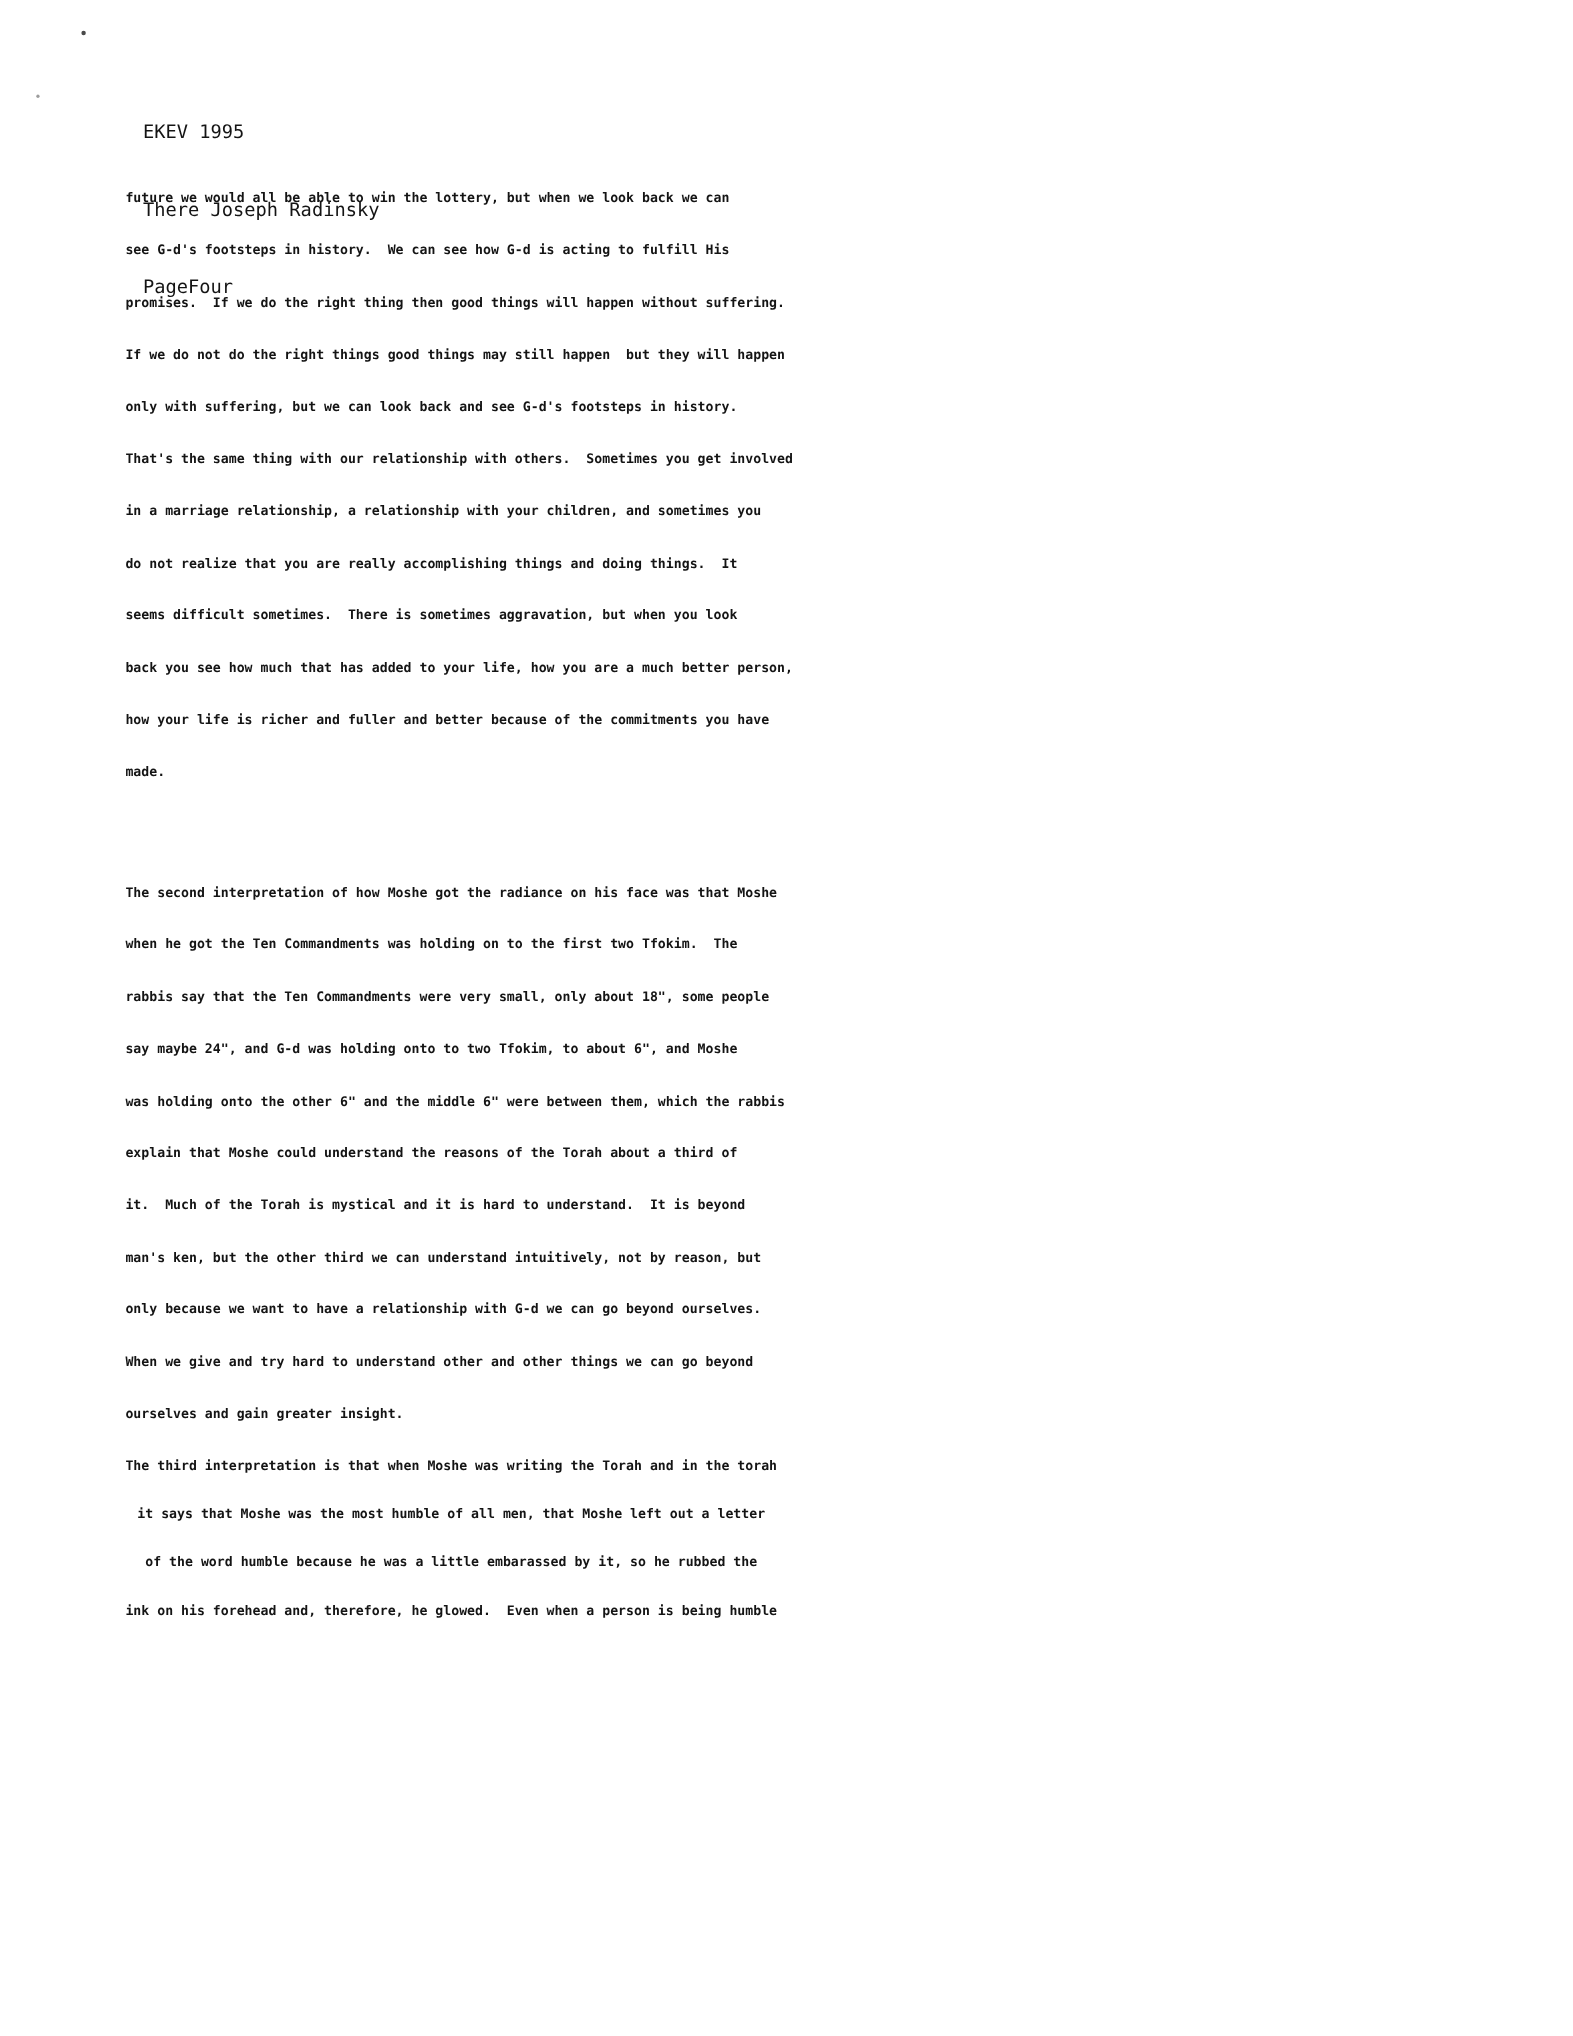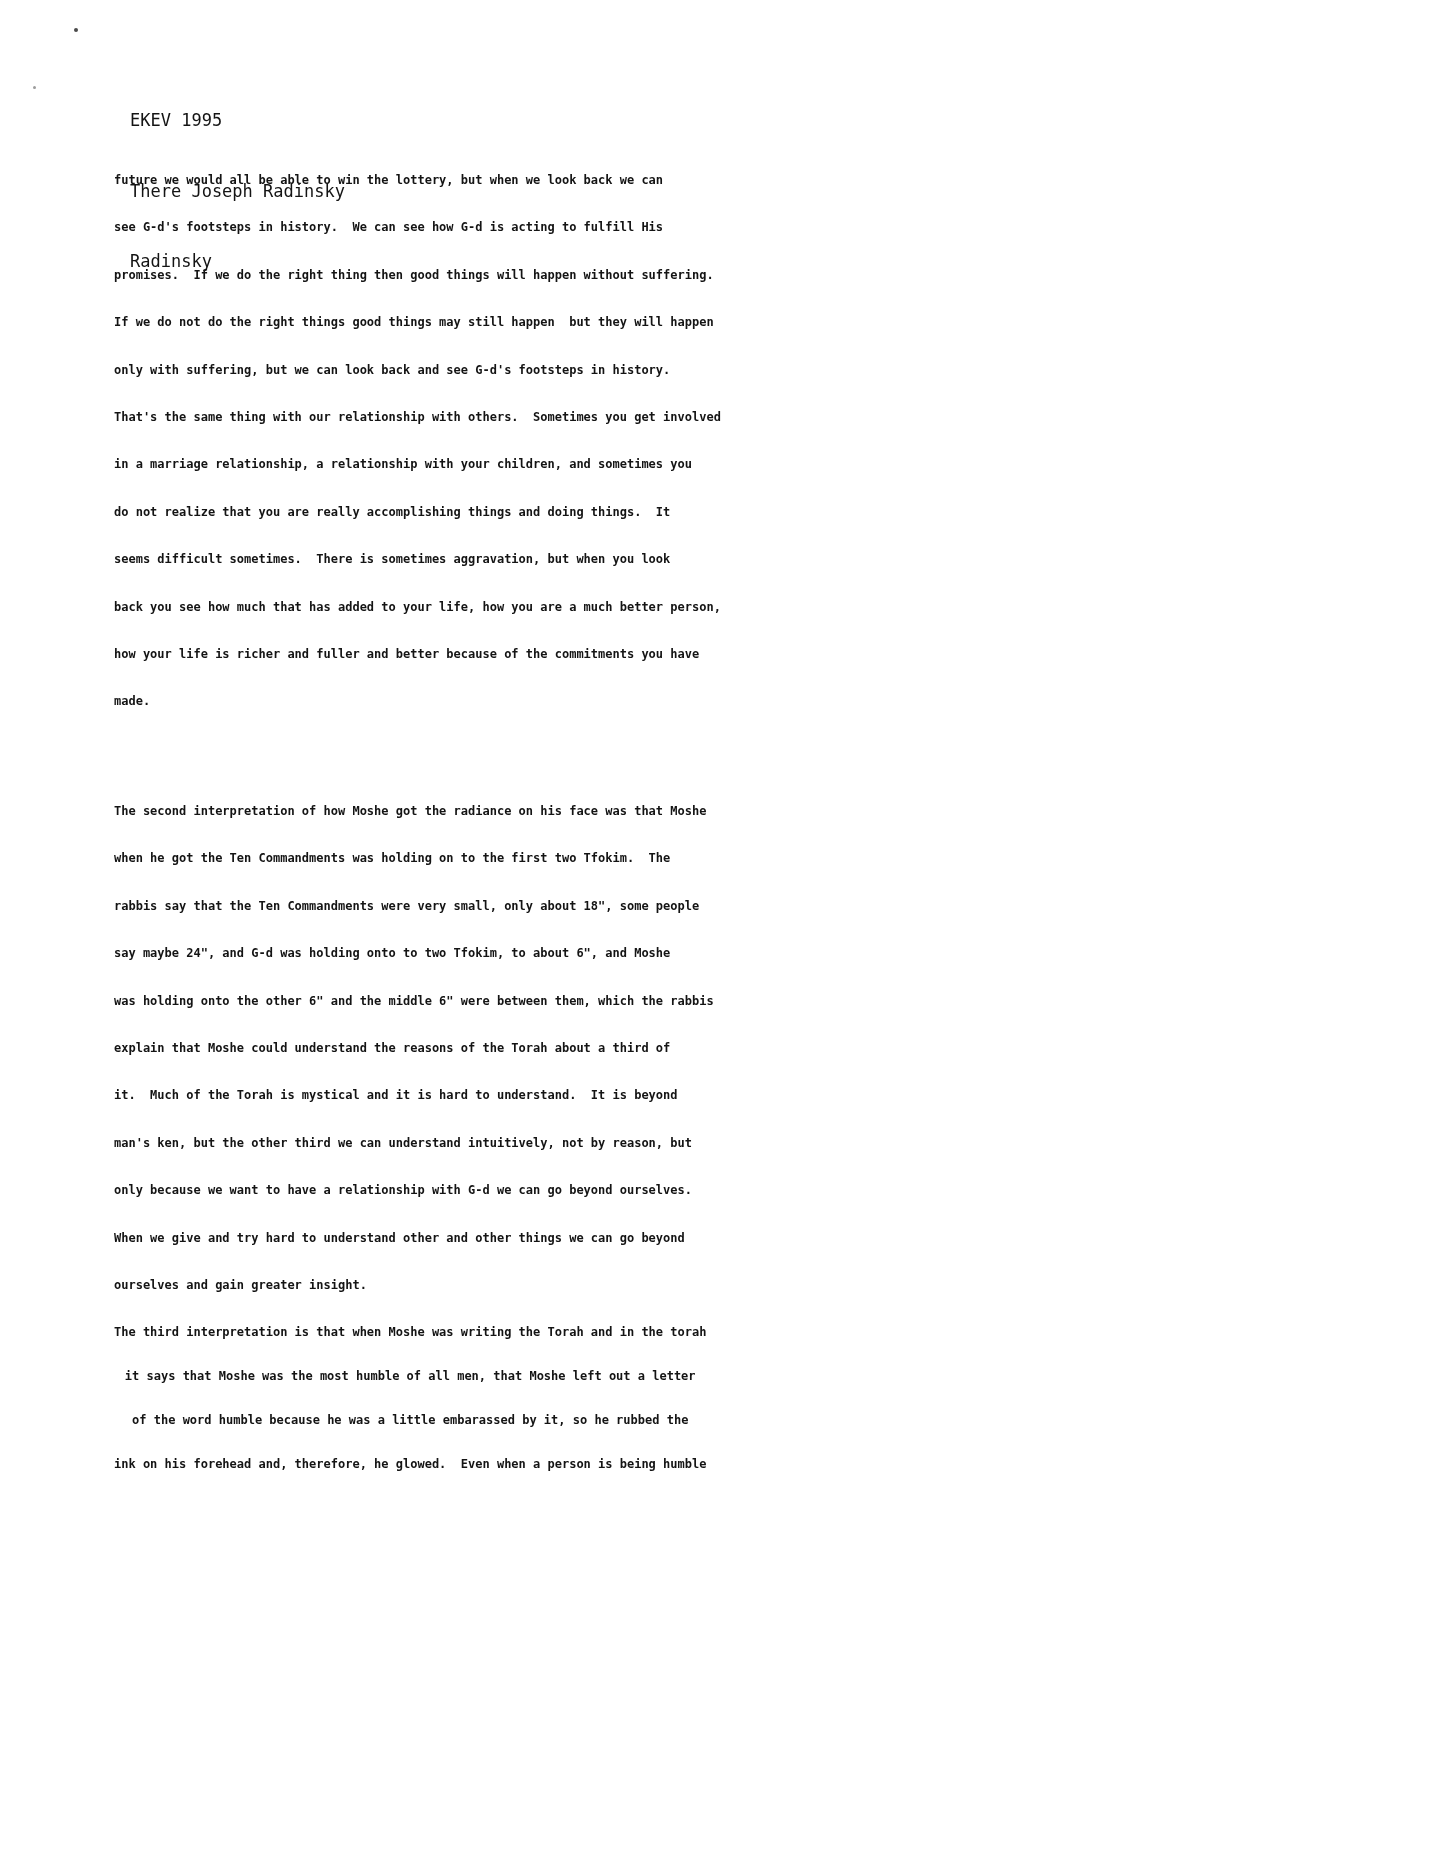--- a/index.html
+++ b/index.html
@@ -48,20 +48,20 @@
 <body>
 
 <div class="page">
 
   <span class="scan-dot dot-1"></span>
   <span class="scan-dot dot-2"></span>
 
   <div class="header">
     <span class="hline">EKEV 1995</span>
     <span class="hline">There Joseph Radinsky</span>
-    <span class="hline">Radinsky</span>
+    <span class="hline">PageFour</span>
   </div>
 
   <div class="para para-1"><span class="line">future we would all be able to win the lottery, but when we look back we can</span><span class="line">see G-d's footsteps in history.  We can see how G-d is acting to fulfill His</span><span class="line">promises.  If we do the right thing then good things will happen without suffering.</span><span class="line">If we do not do the right things good things may still happen  but they will happen</span><span class="line">only with suffering, but we can look back and see G-d's footsteps in history.</span><span class="line">That's the same thing with our relationship with others.  Sometimes you get involved</span><span class="line">in a marriage relationship, a relationship with your children, and sometimes you</span><span class="line">do not realize that you are really accomplishing things and doing things.  It</span><span class="line">seems difficult sometimes.  There is sometimes aggravation, but when you look</span><span class="line">back you see how much that has added to your life, how you are a much better person,</span><span class="line">how your life is richer and fuller and better because of the commitments you have</span><span class="line">made.</span></div>
   <div class="para para-2"><span class="line">The second interpretation of how Moshe got the radiance on his face was that Moshe</span><span class="line">when he got the Ten Commandments was holding on to the first two Tfokim.  The</span><span class="line">rabbis say that the Ten Commandments were very small, only about 18", some people</span><span class="line">say maybe 24", and G-d was holding onto to two Tfokim, to about 6", and Moshe</span><span class="line">was holding onto the other 6" and the middle 6" were between them, which the rabbis</span><span class="line">explain that Moshe could understand the reasons of the Torah about a third of</span><span class="line">it.  Much of the Torah is mystical and it is hard to understand.  It is beyond</span><span class="line">man's ken, but the other third we can understand intuitively, not by reason, but</span><span class="line">only because we want to have a relationship with G-d we can go beyond ourselves.</span><span class="line">When we give and try hard to understand other and other things we can go beyond</span><span class="line">ourselves and gain greater insight.</span></div>
   <div class="para para-3"><span class="line">The third interpretation is that when Moshe was writing the Torah and in the torah</span><span class="line">it says that Moshe was the most humble of all men, that Moshe left out a letter</span><span class="line">of the word humble because he was a little embarassed by it, so he rubbed the</span><span class="line">ink on his forehead and, therefore, he glowed.  Even when a person is being humble</span></div>
 
 </div>
 
 </body></html>

